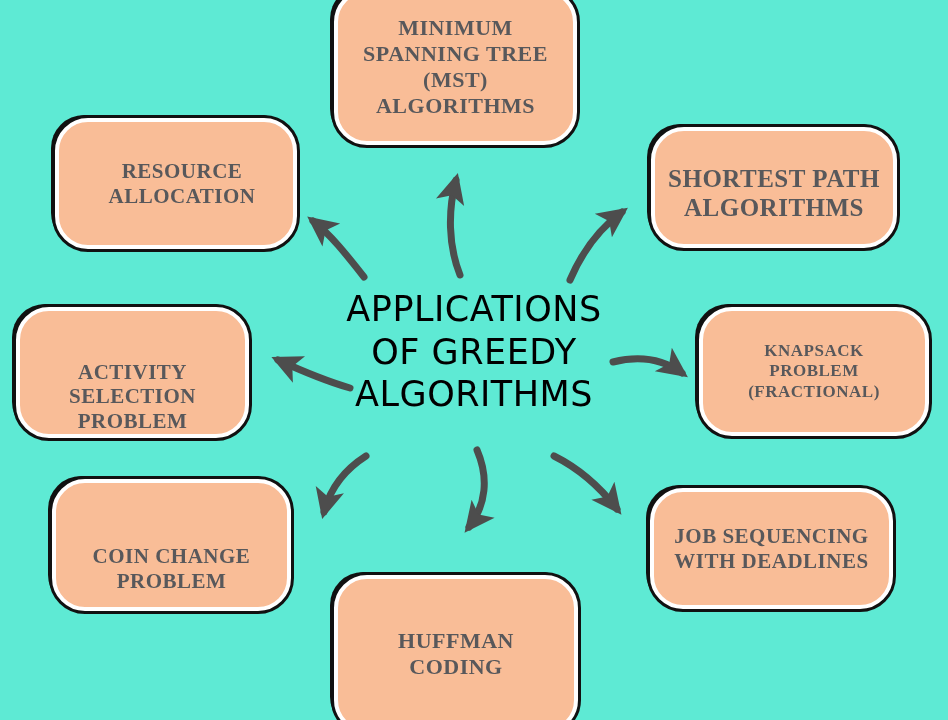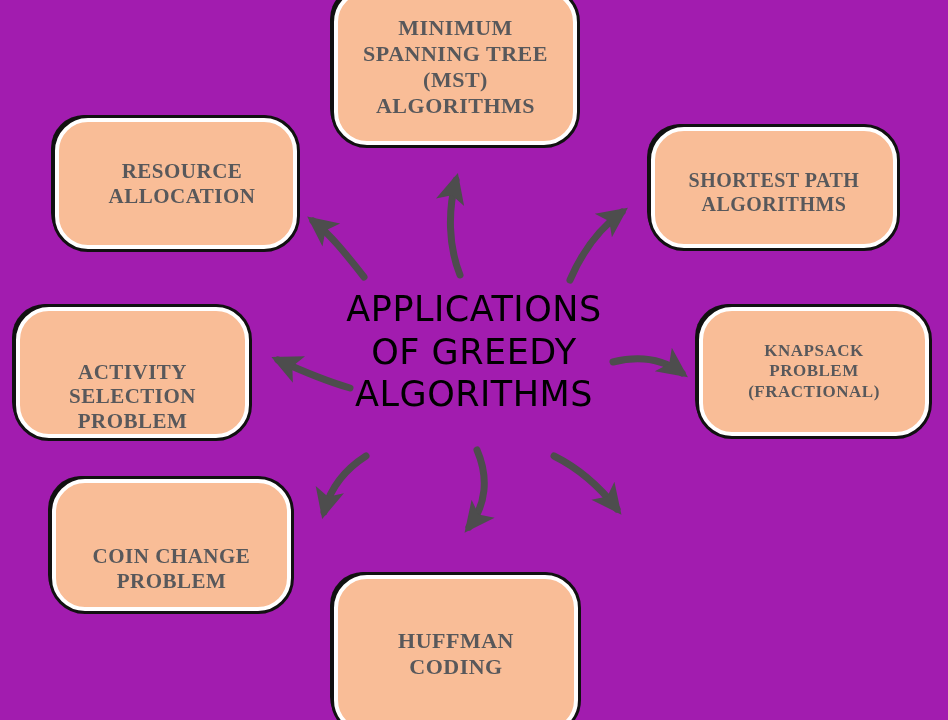--- a/index.html
+++ b/index.html
@@ -10,21 +10,21 @@
     width: 948px;
     height: 720px;
     background: #d9d9d9;
     font-family: "Liberation Serif", serif;
     overflow: hidden;
   }
   #canvas {
     position: relative;
     width: 948px;
     height: 720px;
-    background: #a21caf;
+    background: #5eead4;
   }
 
   
   .node {
     position: absolute;
     box-sizing: border-box;
     background: #f9bd97;
     border: 5px solid #ffffff;
     border-radius: 34px;
     outline: 3px solid #111111;
@@ -43,21 +43,21 @@
     line-height: 1.18;
     padding: 0 6px;
     white-space: pre-line;
   }
 
   
   #node-mst        { left: 333px; top: -12px;  width: 245px; height: 158px; }
   #node-mst .node-label      { font-size: 22px; }
 
   #node-shortest   { left: 650px; top: 126px;  width: 248px; height: 123px; }
-  #node-shortest .node-label { font-size: 20px; margin-top: 11px; }
+  #node-shortest .node-label { font-size: 25px; margin-top: 11px; }
 
   #node-knapsack   { left: 698px; top: 306px;  width: 232px; height: 131px; }
   #node-knapsack .node-label { font-size: 17px; }
 
   #node-job        { left: 649px; top: 487px;  width: 245px; height: 123px; }
   #node-job .node-label      { font-size: 21px; }
 
   #node-huffman    { left: 333px; top: 574px;  width: 246px; height: 160px; }
   #node-huffman .node-label  { font-size: 22px; }
 
@@ -138,20 +138,24 @@
     <span class="node-label">SHORTEST PATH
 ALGORITHMS</span>
   </div>
 
   <div class="node" id="node-knapsack">
     <span class="node-label">KNAPSACK
 PROBLEM
 (FRACTIONAL)</span>
   </div>
 
+  <div class="node" id="node-job">
+    <span class="node-label">JOB SEQUENCING
+WITH DEADLINES</span>
+  </div>
 
   <div class="node" id="node-huffman">
     <span class="node-label">HUFFMAN
 CODING</span>
   </div>
 
   <div class="node" id="node-coin">
     <span class="node-label">COIN CHANGE
 PROBLEM</span>
   </div>

